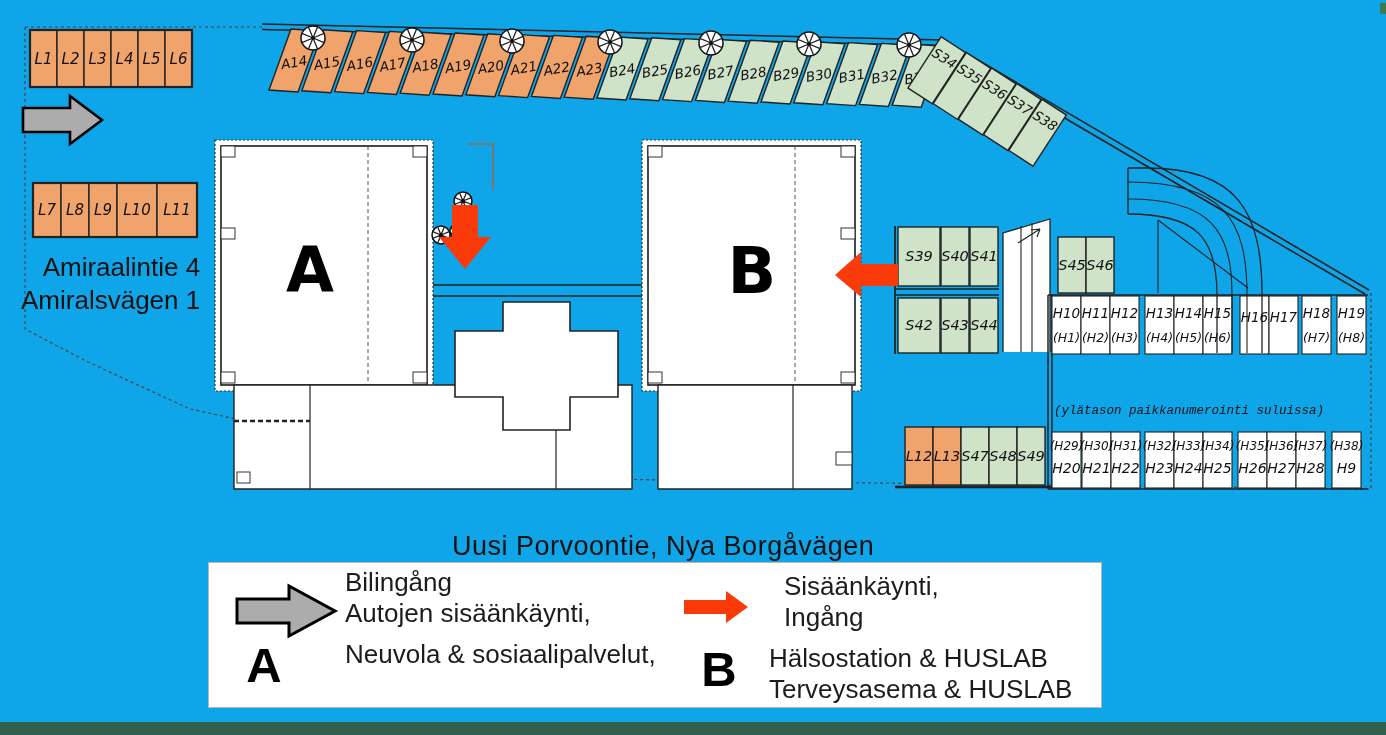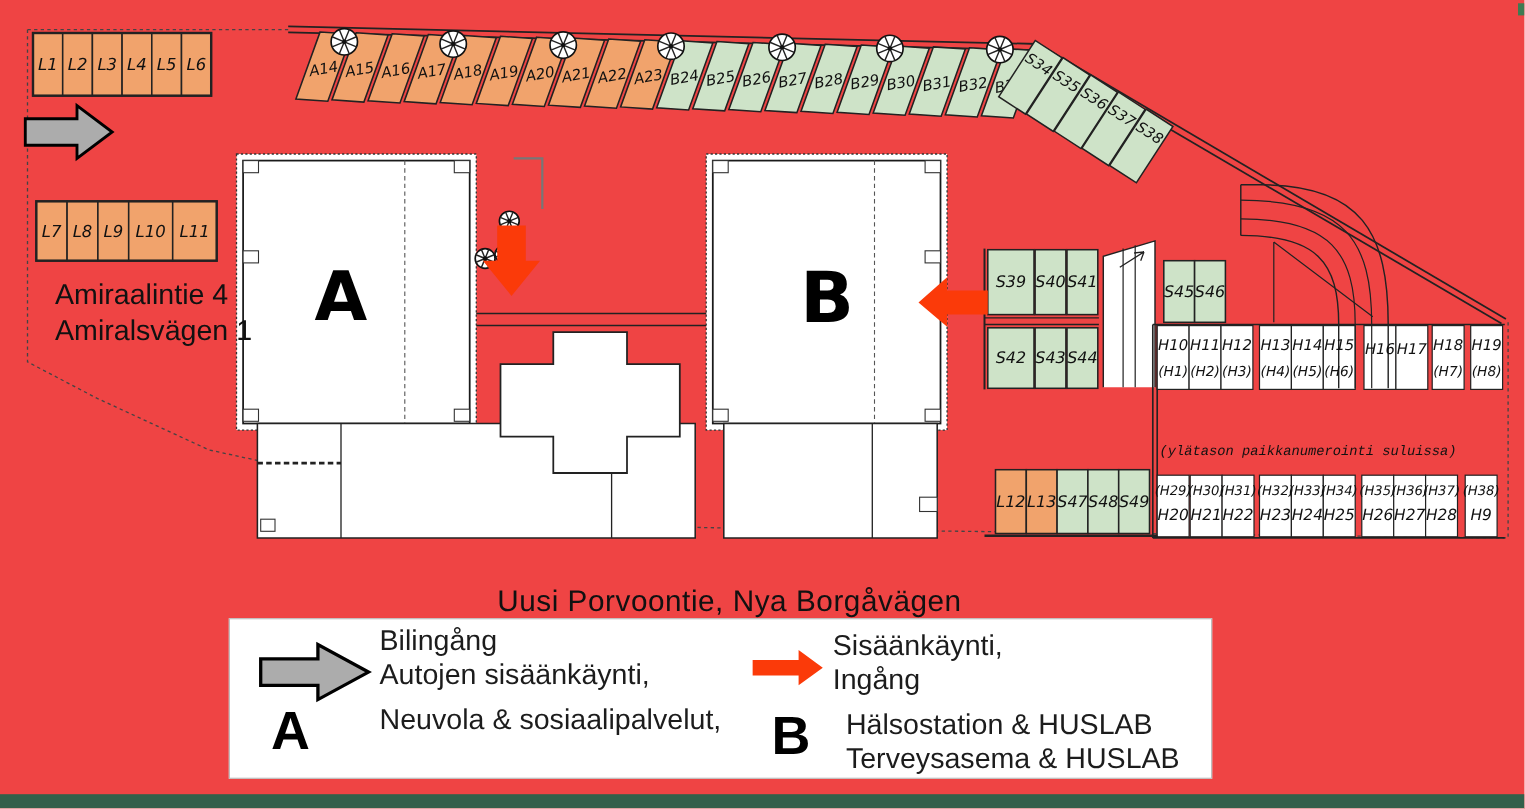--- a/index.html
+++ b/index.html
@@ -1,16 +1,16 @@
 <!DOCTYPE html>
 <html><head>
 <meta charset="utf-8">
 <style>
   html,body{margin:0;padding:0;background:#fff;}
-  .stage{position:relative;width:1386px;height:735px;background:#ef4444;overflow:hidden;
+  .stage{position:relative;width:1386px;height:735px;background:#0ea5e9;overflow:hidden;
          font-family:"Liberation Sans",sans-serif;color:#111;}
   #plan{position:absolute;left:0;top:0;z-index:1;}
   #plan text{font-family:"DejaVu Sans",sans-serif;}
   .ovl{position:absolute;z-index:2;}
   .street{font-size:26px;line-height:33px;color:#111;white-space:nowrap;}
   .street-bottom{font-size:27px;letter-spacing:.5px;white-space:nowrap;}
   .note{font-size:12.5px;font-style:italic;font-family:Liberation Mono, monospace;white-space:nowrap;color:#111;}
   .legend{left:208px;top:562px;width:892px;height:144px;border:1.5px solid #b7b7b7;background:#fff;}
   .legend .item-text{position:absolute;font-size:26px;line-height:31px;color:#1c1c1c;white-space:nowrap;}
   .legend .letter{position:absolute;font-size:49px;font-weight:bold;color:#000;width:60px;text-align:center;line-height:52px;}
@@ -295,41 +295,41 @@
           <circle cx="457" cy="231" r="2" fill="#111"></circle>
         </g>
         <polygon points="452,205 478,205 478,237 491,237 465,269 439,237 452,237" fill="#FB3A09"></polygon>
         <polygon points="898,264 861,264 861,252 835,275 861,297 861,286 898,286" fill="#FB3A09"></polygon>
         <polygon points="23,108 70,108 70,96 102,120 70,144 70,132 23,132" fill="#ACACAC" stroke="#000" stroke-width="2.6"></polygon>
         <text x="310" y="291" font-size="62" font-weight="bold" text-anchor="middle" font-family="Liberation Sans, sans-serif" fill="#000">A</text>
         <text x="752" y="293" font-size="64" font-weight="bold" text-anchor="middle" font-family="Liberation Sans, sans-serif" fill="#000">B</text>
       </svg>
   </div>
 
-  <div class="ovl street" style="left:50px;top:251px;">
+  <div class="ovl street" style="left:21px;top:251px;text-align:right;">
     <div>Amiraalintie 4</div>
     <div>Amiralsvägen 1</div>
   </div>
 
   <div class="ovl street-bottom" style="left:452px;top:503px;margin-top:28px;">Uusi Porvoontie, Nya Borgåvägen</div>
 
   <div class="ovl note" style="left:1054px;top:404px;">(ylätason paikkanumerointi suluissa)</div>
 
   <div class="ovl legend">
     <svg style="left:26px;top:20px;" width="104" height="56" viewBox="0 0 104 56">
       <polygon points="2,16 54,16 54,3 100,28 54,53 54,40 2,40" fill="#ACACAC" stroke="#000" stroke-width="3"></polygon>
     </svg>
     <div class="item-text" style="left:136px;top:4px;">
       <div>Bilingång</div>
       <div>Autojen sisäänkäynti,</div>
     </div>
     <svg style="left:475px;top:27px;" width="66" height="34" viewBox="0 0 66 34">
       <polygon points="0,10 42,10 42,1 64,17 42,33 42,24 0,24" fill="#FB3A09"></polygon>
     </svg>
-    <div class="item-text" style="left:548px;top:8px;">
+    <div class="item-text" style="left:575px;top:8px;">
       <div>Sisäänkäynti,</div>
       <div>Ingång</div>
     </div>
     <div class="letter" style="left:25px;top:76px;">A</div>
     <div class="item-text" style="left:136px;top:76px;text-align:center;">
       <div>Neuvola &amp; sosiaalipalvelut,</div>
     </div>
     <div class="letter" style="left:480px;top:80px;">B</div>
     <div class="item-text" style="left:560px;top:80px;">
       <div>Hälsostation &amp; HUSLAB</div>

